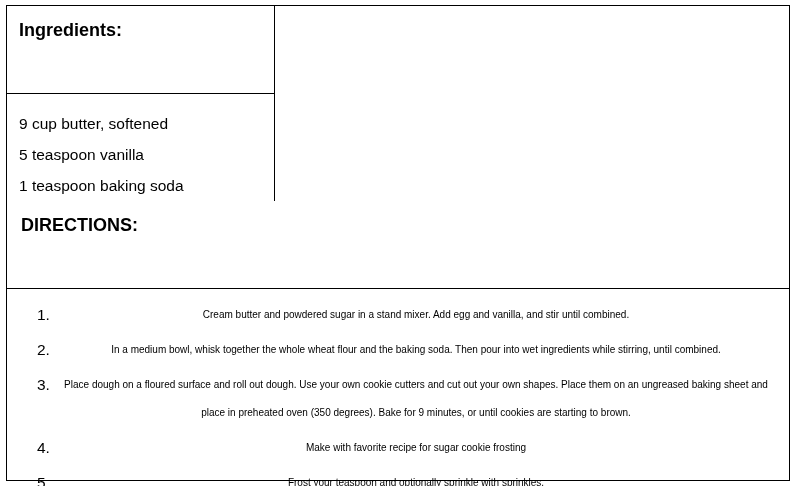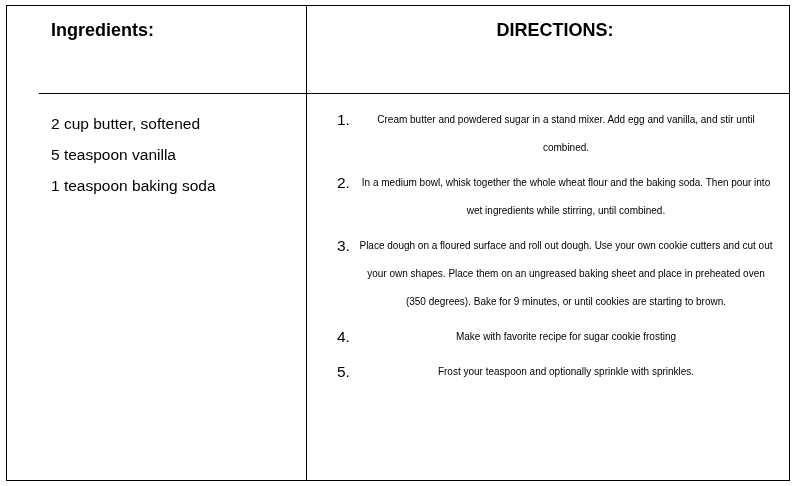--- a/index.html
+++ b/index.html
@@ -16,22 +16,21 @@
   }
   .recipe-table {
     position: absolute;
     left: 6px;
     top: 5px;
     width: 784px;
     height: 476px;
     border: 1px solid #000000;
     box-sizing: border-box;
     display: flex;
-    flex-direction: row;
-    padding-left: 32px;
+    flex-direction: column;
   }
   .col-left {
     width: 268px;
     box-sizing: border-box;
     border-right: 1px solid #000000;
     display: flex;
     flex-direction: column;
   }
   .col-right {
     flex: 1;
@@ -43,21 +42,20 @@
     height: 88px;
     box-sizing: border-box;
     border-bottom: 1px solid #000000;
     padding: 14px 0 0 12px;
   }
   .head-cell-right {
     height: 88px;
     box-sizing: border-box;
     border-bottom: 1px solid #000000;
     padding: 14px 0 0 14px;
-    text-align: center;
   }
   .head-text {
     font-size: 18px;
     font-weight: bold;
     line-height: 1.2;
   }
   .body-cell-left {
     flex: 1;
     padding: 14px 0 0 12px;
     box-sizing: border-box;
@@ -101,21 +99,21 @@
 </head>
 <body>
 
 <div class="recipe-table">
 
   <div class="col-left">
     <div class="head-cell-left">
       <div class="head-text">Ingredients:</div>
     </div>
     <div class="body-cell-left">
-      <div class="ingredient-line">2 cup butter, softened</div>
+      <div class="ingredient-line">9 cup butter, softened</div>
       <div class="ingredient-line">5 teaspoon vanilla</div>
       <div class="ingredient-line">1 teaspoon baking soda</div>
     </div>
   </div>
 
   <div class="col-right">
     <div class="head-cell-right">
       <div class="head-text">DIRECTIONS:</div>
     </div>
     <div class="body-cell-right">

